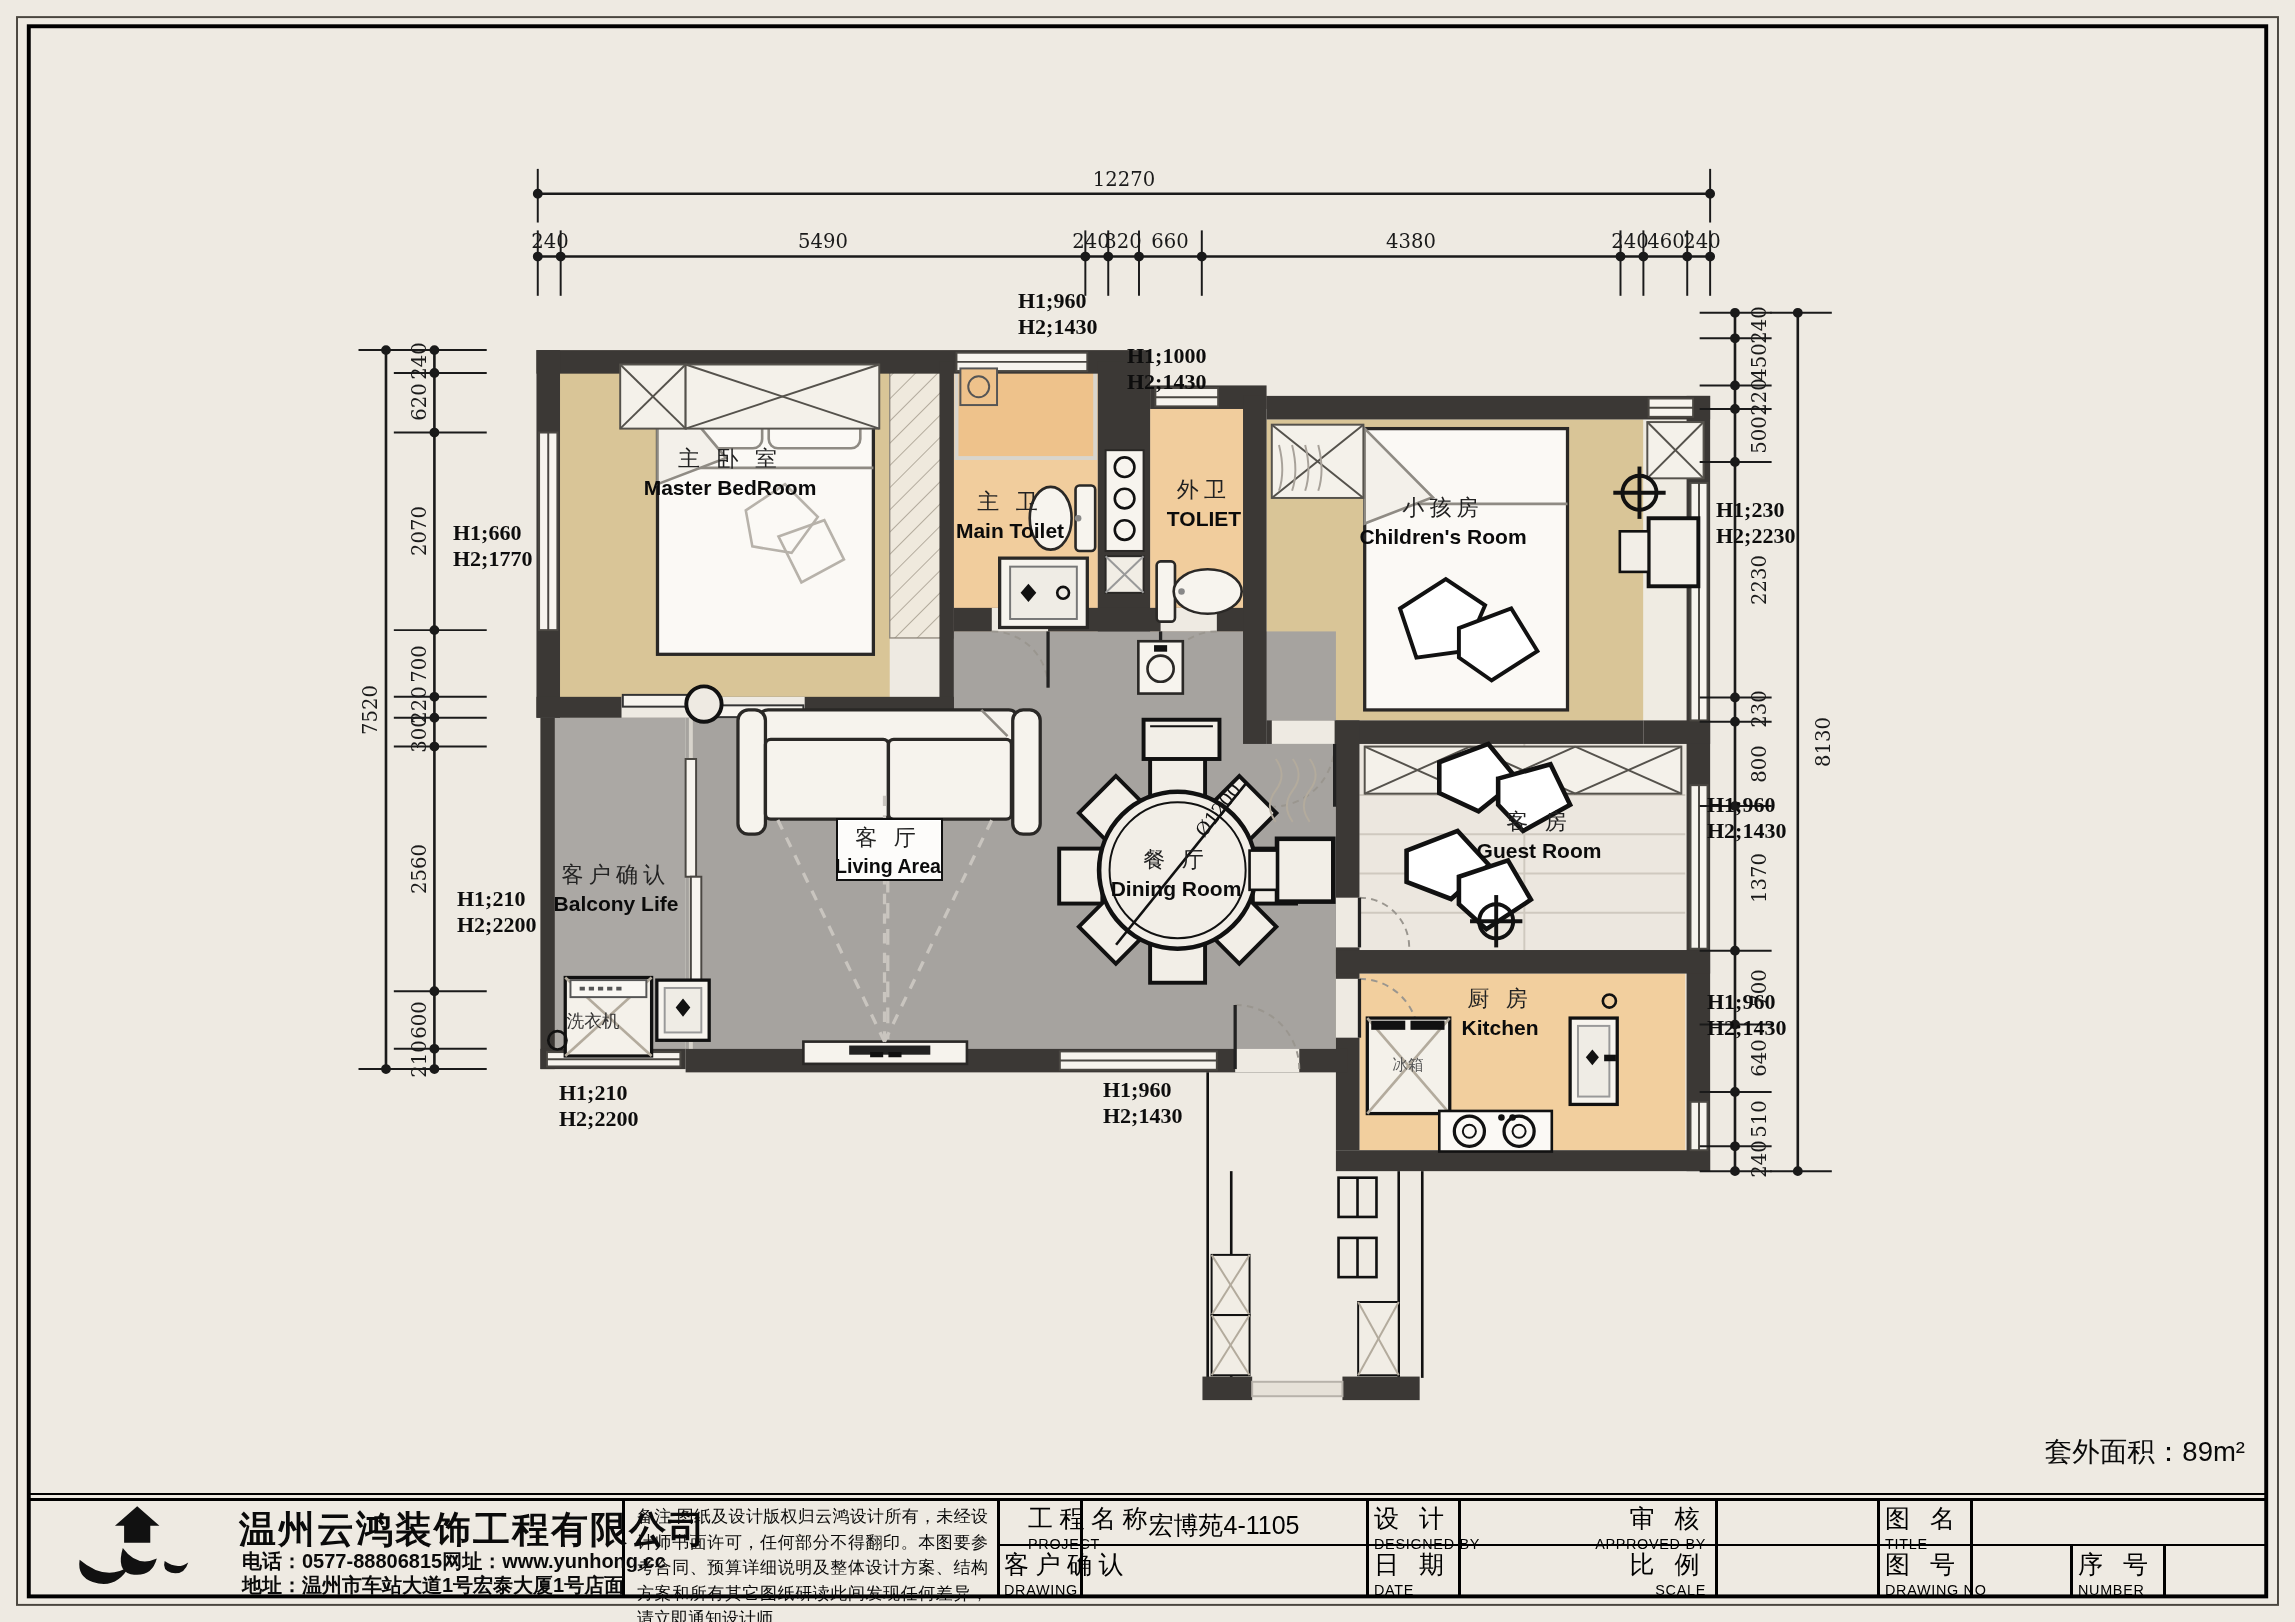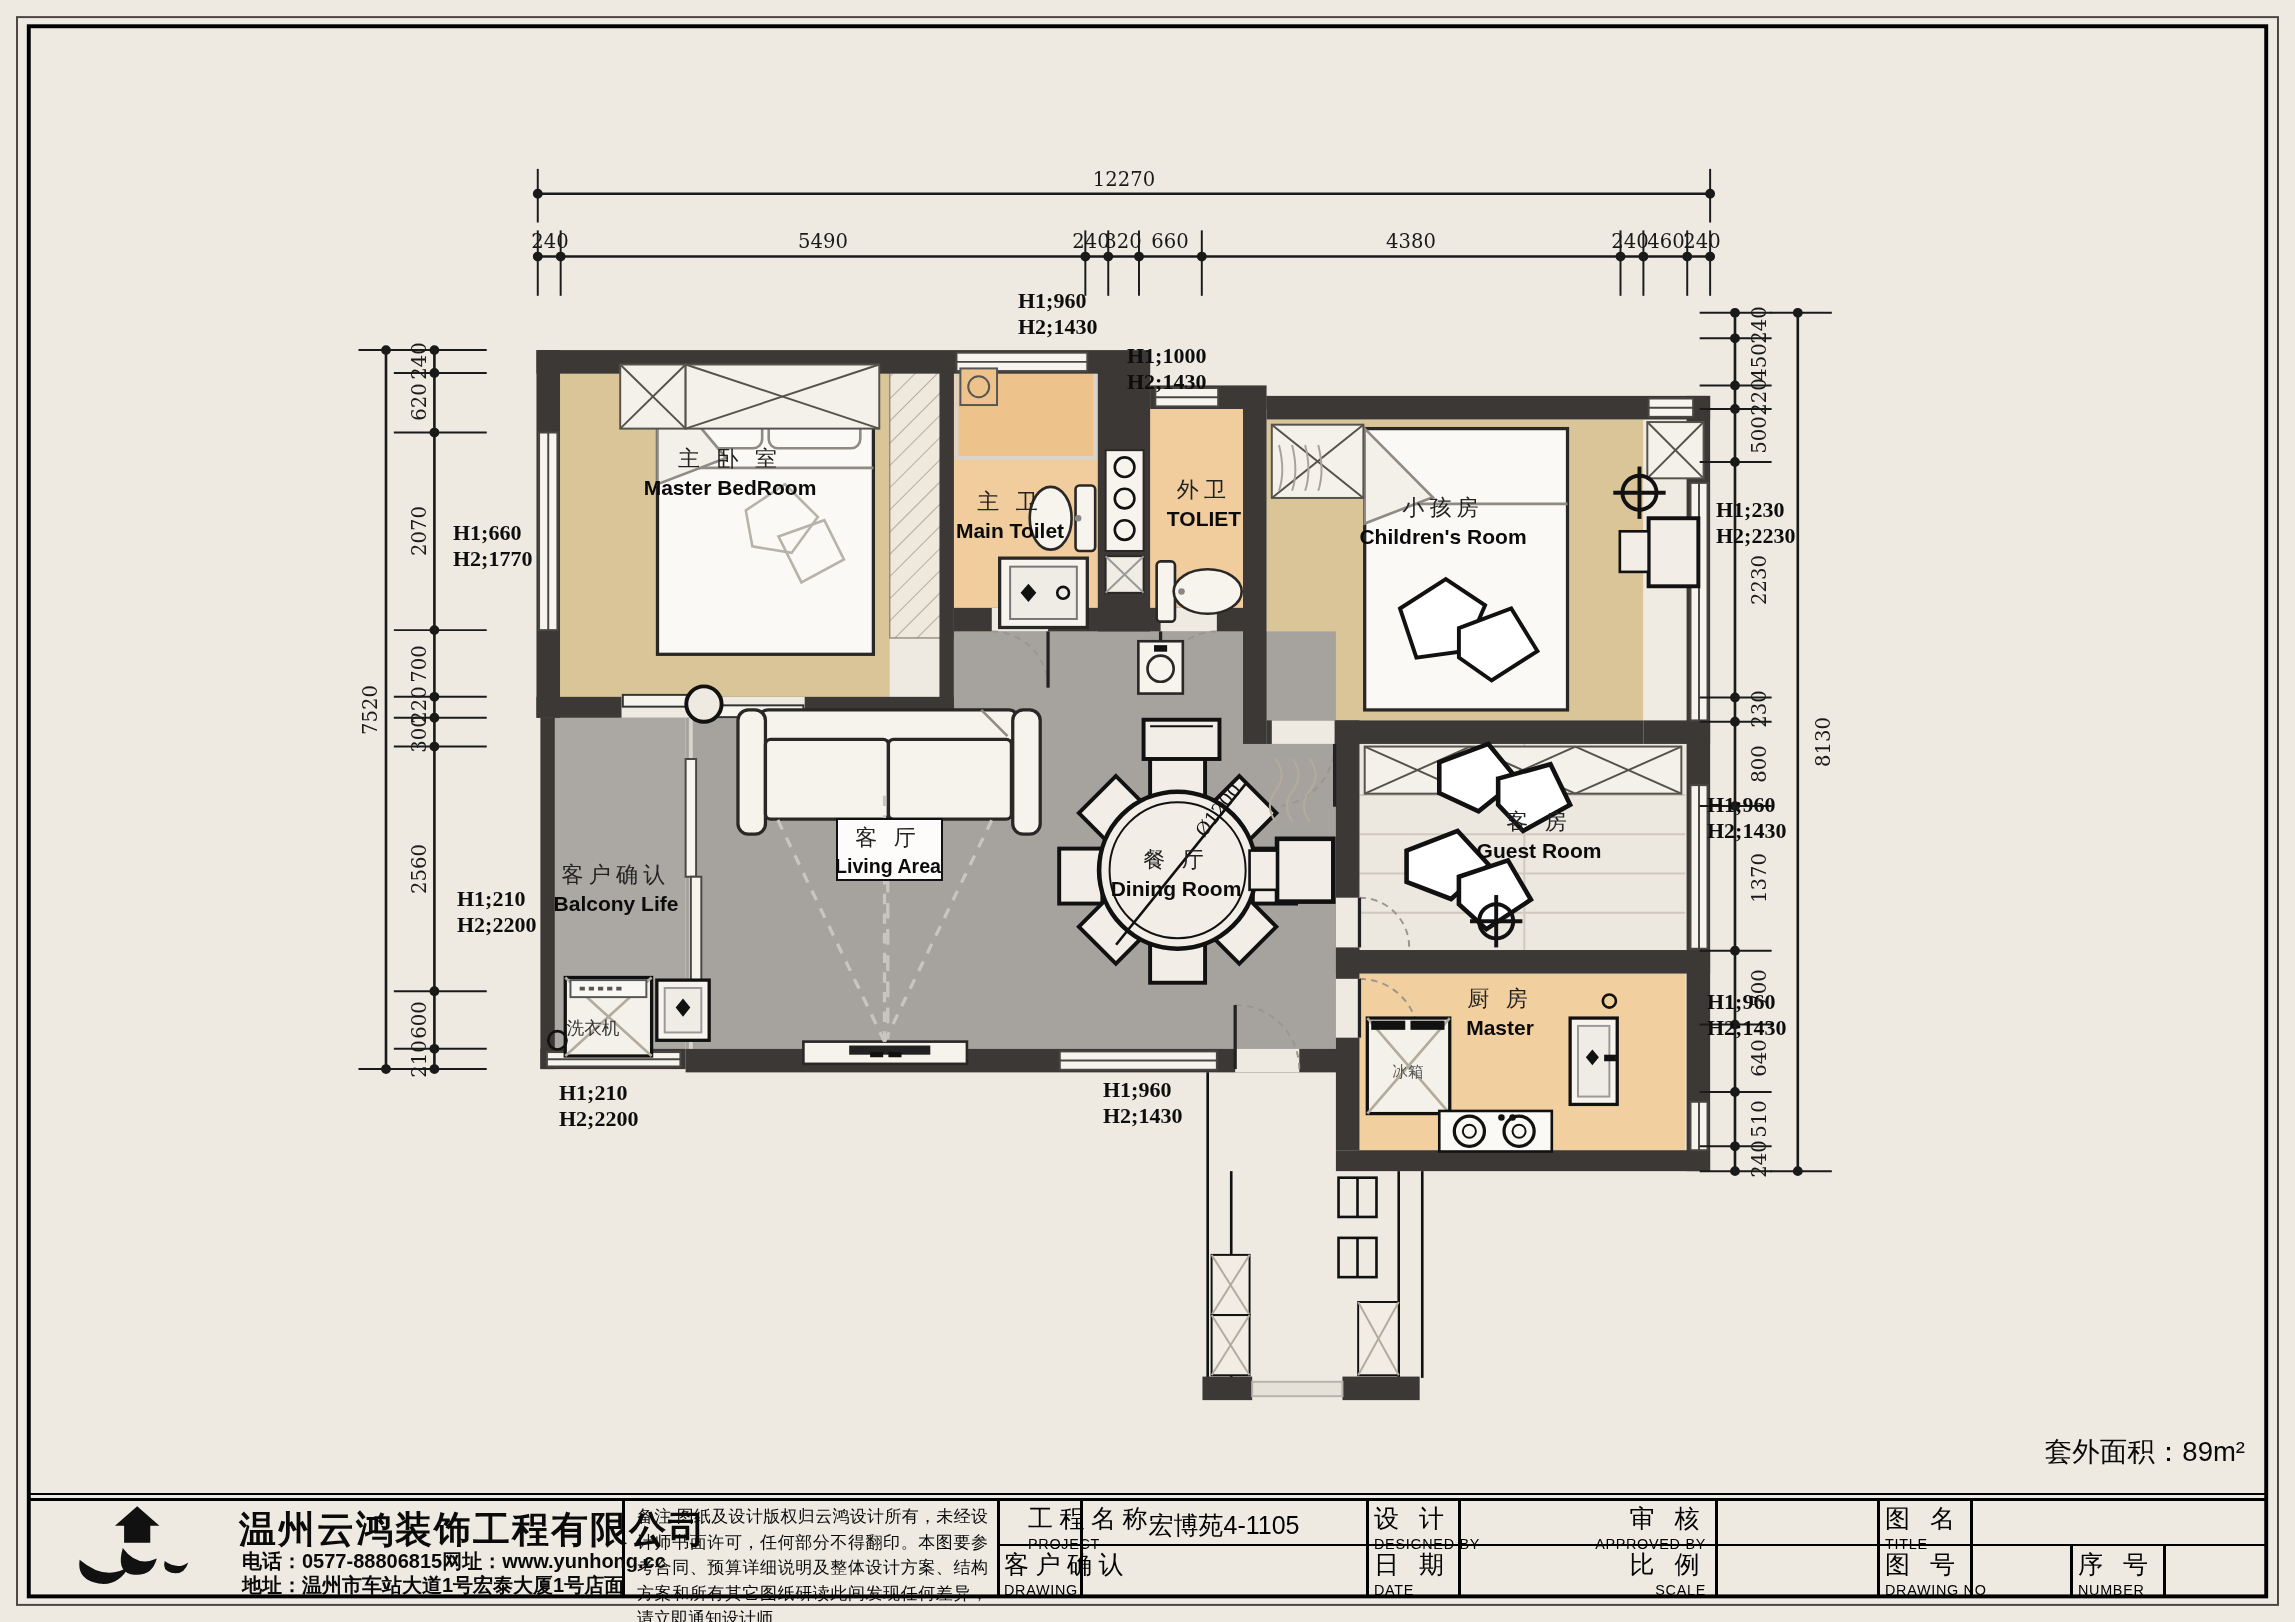--- a/index.html
+++ b/index.html
@@ -6,21 +6,21 @@
   .sheet{position:relative;width:2295px;height:1622px;background:#eeeae2;overflow:hidden;
          font-family:"Liberation Sans", sans-serif;color:#111;}
   .sheet svg{position:absolute;left:0;top:0;}
   .ov{position:absolute;z-index:5;white-space:nowrap;}
   .dim{font-family:"DejaVu Serif", serif;font-size:19.6px;color:#1a1a1a;transform:translateX(-50%);}
   .dimv{font-family:"DejaVu Serif", serif;font-size:19.6px;color:#1a1a1a;transform:translate(-50%,-50%) rotate(-90deg);}
   .ann{font-size:22px;font-weight:600;line-height:1.18;color:#0d0d0d;font-family:Liberation Serif, serif;}
   .room{transform:translateX(-50%);text-align:center;}
   .room .cn{font-size:22px;letter-spacing:5.2px;color:#222;}
   .room .en{font-size:21px;font-weight:bold;color:#0b0b0b;margin-top:2px;}
-  .small-label{font-size:17.7px;color:#333;transform:translateX(-50%);margin-top:7px;}
+  .small-label{font-size:17.7px;color:#333;transform:translateX(-50%);}
   .living-box{position:absolute;z-index:4;background:#fdfcfa;border:2.6px solid #111;
               box-shadow:0 0 0 1.3px #fff inset;}
   
   .tb-line{position:absolute;background:#000;z-index:6;}
   .tb-cn{font-size:25px;letter-spacing:6.5px;color:#000;}
   .tb-en{font-size:14.4px;letter-spacing:0.7px;color:#000;margin-top:1.3px;}
   .tb-cell{position:absolute;z-index:7;}
   .tb-right{text-align:right;}
   .company-name{position:absolute;z-index:7;font-size:37px;font-weight:bold;letter-spacing:2px;color:#0a0a0a;}
   .company-line{position:absolute;z-index:7;font-size:20px;font-weight:bold;color:#0a0a0a;}
@@ -567,21 +567,21 @@
 <div class="ov room" style="left:1176px;top:845px;z-index:6;">
   <div class="cn">餐 厅</div>
       <div class="en">Dining Room</div>
     </div>
 <div class="ov room" style="left:1539px;top:807px;">
   <div class="cn">客 房</div>
       <div class="en">Guest Room</div>
     </div>
 <div class="ov room" style="left:1500px;top:984px;">
   <div class="cn">厨 房</div>
-      <div class="en">Master</div>
+      <div class="en">Kitchen</div>
     </div>
 <div class="ov small-label" style="left:593px;top:1009px;">洗衣机</div>
 <div class="ov small-label" style="left:1408px;top:1055px;font-size:15.7px;color:#555;">冰箱</div>
 <div class="ov dia-label" style="left:1218px;top:810px;">Ø1200</div>
 
 <div class="area-note" style="left:1996px;top:1434px;width:249px;">套外面积：89m²</div>
 
 <div class="tb-line" style="left:29px;top:1493px;width:2238px;height:2px;"></div>
 <div class="tb-line" style="left:29px;top:1498px;width:2238px;height:2.6px;"></div>
 <div class="tb-line" style="left:997px;top:1544px;width:1270px;height:2px;"></div>

